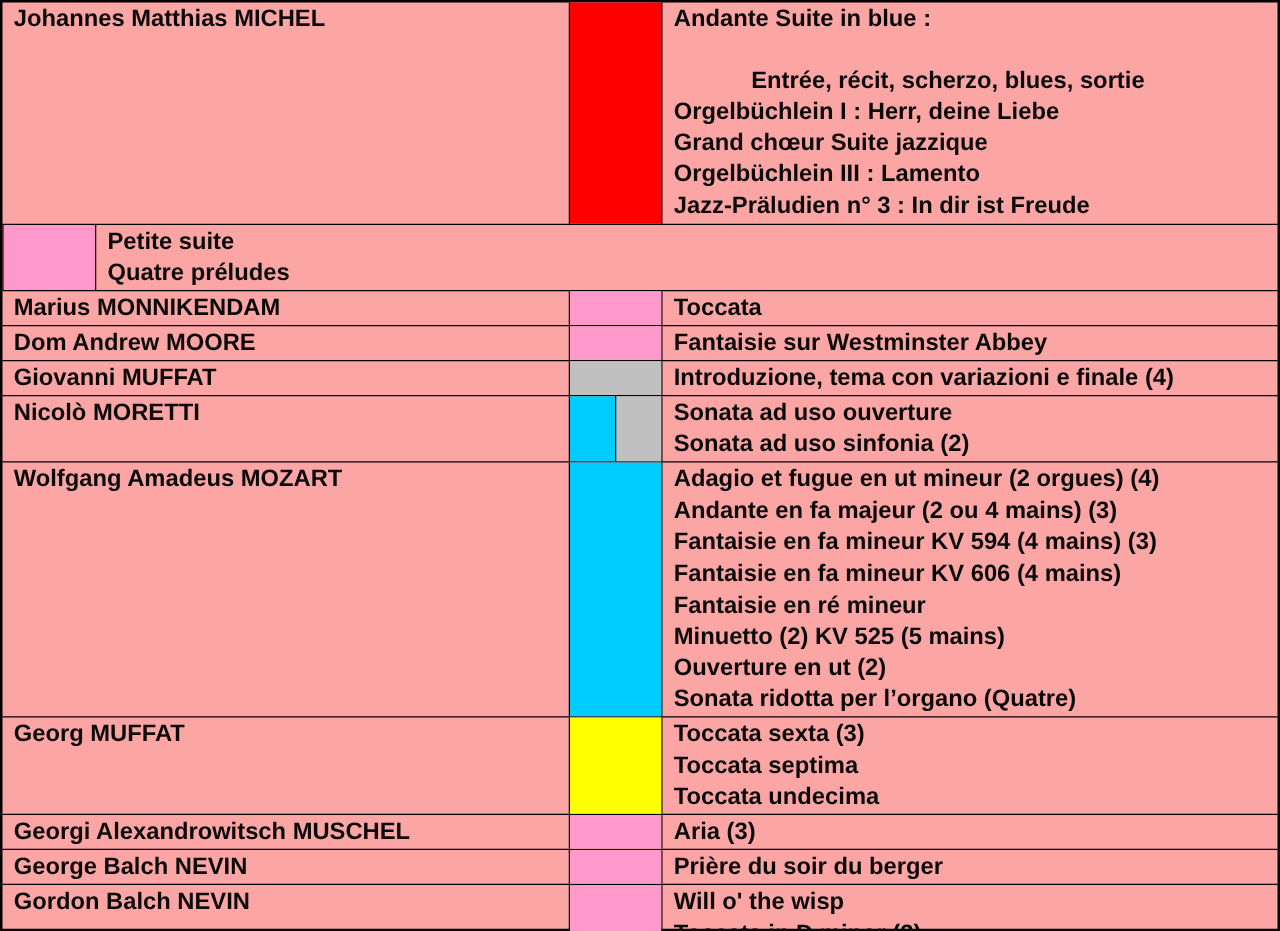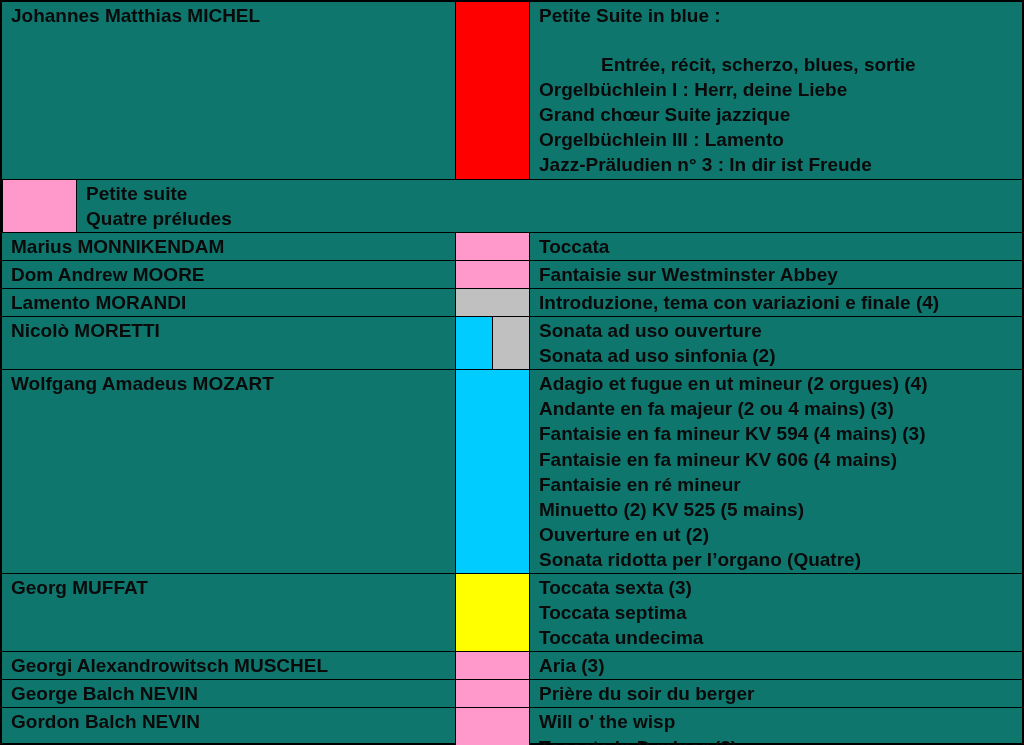--- a/index.html
+++ b/index.html
@@ -17,21 +17,21 @@
     width: 1024px;
     height: 745px;
     box-sizing: border-box;
     border: 2px solid #000000;
     display: flex;
     flex-direction: column;
     font-family: "Liberation Sans", sans-serif;
     font-weight: 600;
     font-size: 19px;
     color: #0a0a0a;
-    background: #0f766e;
+    background: #fca5a5;
   }
   .row {
     display: flex;
     align-items: stretch;
     border-bottom: 1.5px solid #000000;
   }
   .row:last-child { border-bottom: none; }
   .cell-name {
     width: 453px;
     box-sizing: border-box;
@@ -65,21 +65,21 @@
 </head>
 <body>
 
 <div class="table-wrap">
     <div class="row">
       <div class="cell-name">Johannes Matthias MICHEL</div>
       <div class="cell-colors">
         <div class="swatch" style="background: rgb(255, 0, 0);"></div>
       </div>
       <div class="cell-works">
-        <div class="work-line">Petite Suite in blue :</div>
+        <div class="work-line">Andante Suite in blue :</div>
         <div class="work-line indent">Entrée, récit, scherzo, blues, sortie</div>
         <div class="work-line">Orgelbüchlein I : Herr, deine Liebe</div>
         <div class="work-line">Grand chœur Suite jazzique</div>
         <div class="work-line">Orgelbüchlein III : Lamento</div>
         <div class="work-line">Jazz-Präludien n° 3 : In dir ist Freude</div>
       </div>
     </div>
     <div class="row">
       <div class="cell-colors">
         <div class="swatch" style="background: rgb(255, 153, 204);"></div>
@@ -101,21 +101,21 @@
     <div class="row">
       <div class="cell-name">Dom Andrew MOORE</div>
       <div class="cell-colors">
         <div class="swatch" style="background: rgb(255, 153, 204);"></div>
       </div>
       <div class="cell-works">
         <div class="work-line">Fantaisie sur Westminster Abbey</div>
       </div>
     </div>
     <div class="row">
-      <div class="cell-name">Lamento MORANDI</div>
+      <div class="cell-name">Giovanni MUFFAT</div>
       <div class="cell-colors">
         <div class="swatch" style="background: rgb(192, 192, 192);"></div>
       </div>
       <div class="cell-works">
         <div class="work-line">Introduzione, tema con variazioni e finale (4)</div>
       </div>
     </div>
     <div class="row">
       <div class="cell-name">Nicolò MORETTI</div>
       <div class="cell-colors">

